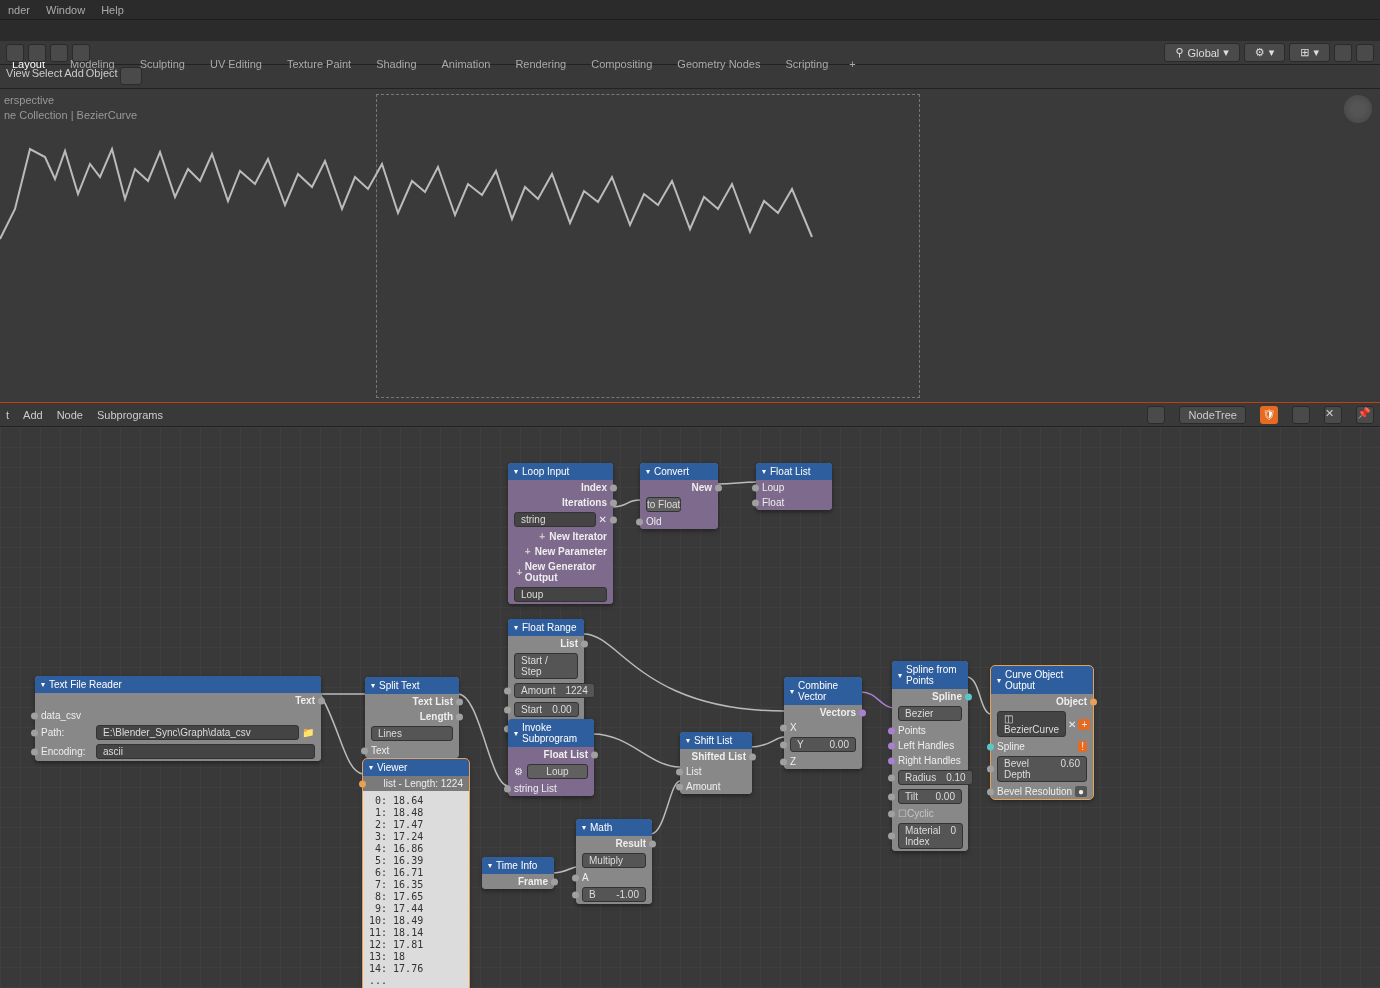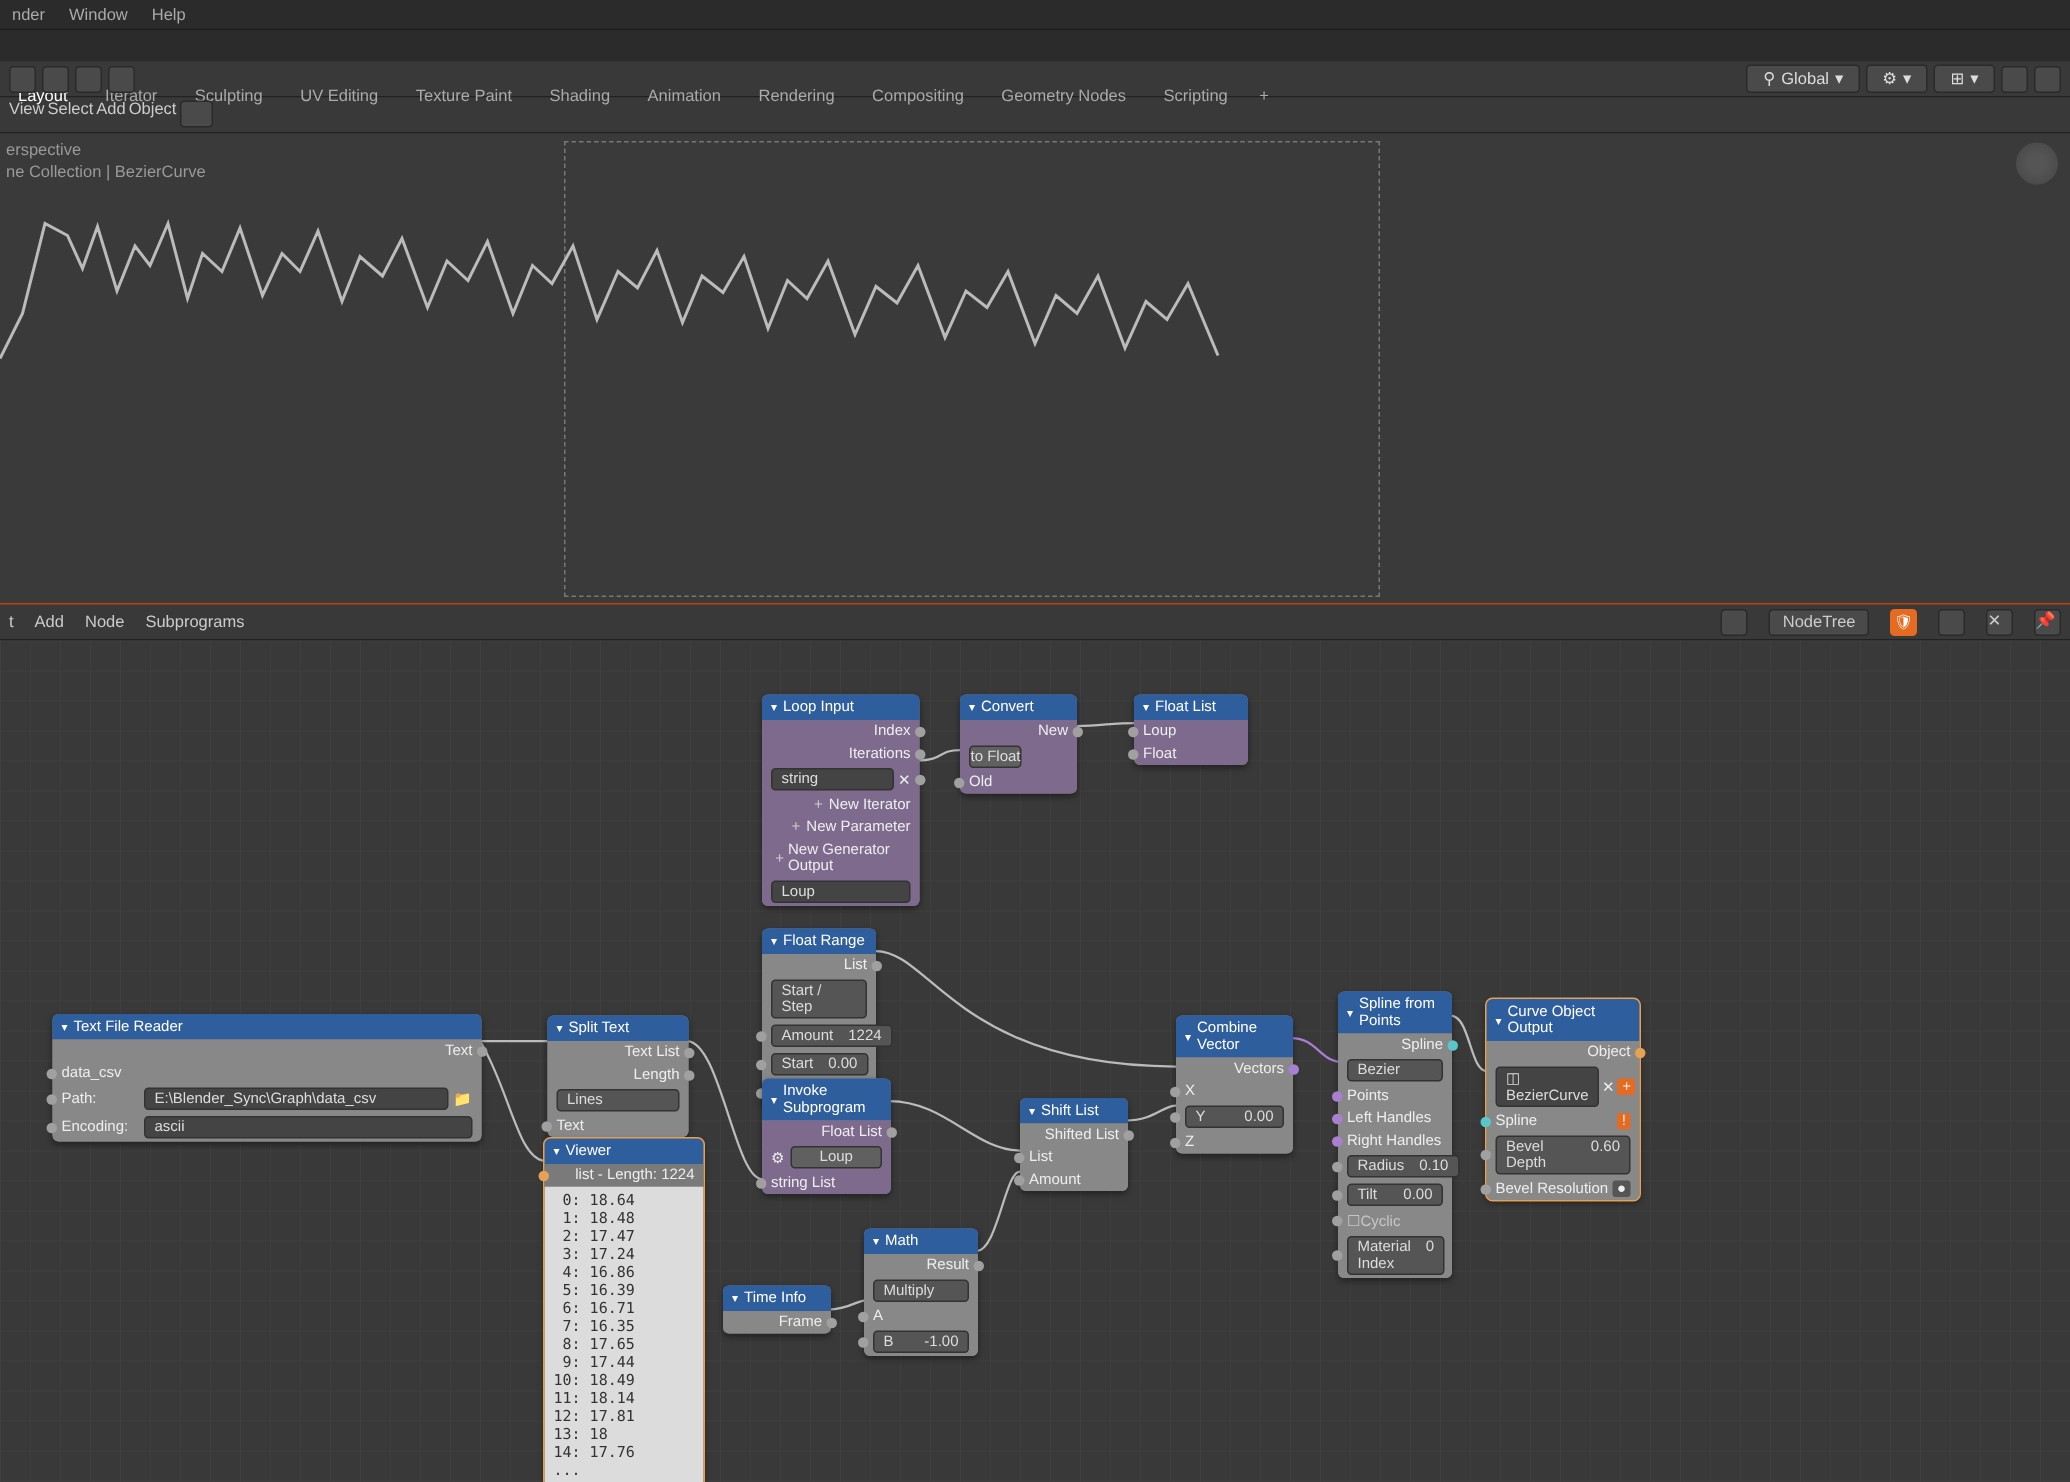--- a/index.html
+++ b/index.html
@@ -44,21 +44,21 @@
 
 .node-area { background: #393939; position: relative; height: 580px; background-image: linear-gradient(#3f3f3f 1px, transparent 1px), linear-gradient(90deg, #3f3f3f 1px, transparent 1px); background-size: 20px 20px; }
 
 
 .node { position: absolute; background: #888; border-radius: 4px; box-shadow: 0 2px 4px rgba(0,0,0,.4); font-size: 10px; color:#eee; }
 .node.purple .body { background:#7d6a8c; }
 .node .title { background: #2f5e9e; color: #fff; padding: 3px 6px; border-radius: 4px 4px 0 0; font-size: 10px; display:flex; align-items:center; }
 .node .title .tri { margin-right:4px; font-size:8px; }
 .node .body { background: #888; border-radius: 0 0 4px 4px; }
 .node .row { padding: 2px 6px; display: flex; align-items: center; justify-content: space-between; min-height: 14px; position:relative; }
-.node .row.right { justify-content: flex-end; }
+.node .row.right { justify-content: flex-end; font-weight: bold; }
 .node .row.left { justify-content: flex-start; }
 .node .field { background: #555; border: 1px solid #333; border-radius: 3px; padding: 1px 6px; color: #ddd; flex:1; font-size:10px; }
 .node .field.dark { background:#444; }
 .node .val { background:#555; border:1px solid #333; border-radius:3px; padding:1px 6px; color:#ddd; display:flex; justify-content:space-between; gap:10px; flex:1; }
 .node .btn { background:#606060; border:1px solid #333; border-radius:3px; padding:1px 0; color:#ddd; }
 .node .plus { color:#ccc; width:14px; text-align:center; }
 .node.selected { outline:1px solid #e6a155; }
 .node .socket { width:7px; height:7px; border-radius:50%; position:absolute; top:50%; transform:translateY(-50%); }
 .node .socket.out { right:-4px; }
 .node .socket.in { left:-4px; }
@@ -74,21 +74,21 @@
 <body>
 
 <div class="top-menu">
   <span>nder</span>
   <span>Window</span>
   <span>Help</span>
 </div>
 
 <div class="workspace-tabs">
   <div class="tab active">Layout</div>
-  <div class="tab">Iterator</div>
+  <div class="tab">Modeling</div>
   <div class="tab">Sculpting</div>
   <div class="tab">UV Editing</div>
   <div class="tab">Texture Paint</div>
   <div class="tab">Shading</div>
   <div class="tab">Animation</div>
   <div class="tab">Rendering</div>
   <div class="tab">Compositing</div>
   <div class="tab">Geometry Nodes</div>
   <div class="tab">Scripting</div>
   <div class="tab plus">+</div>

